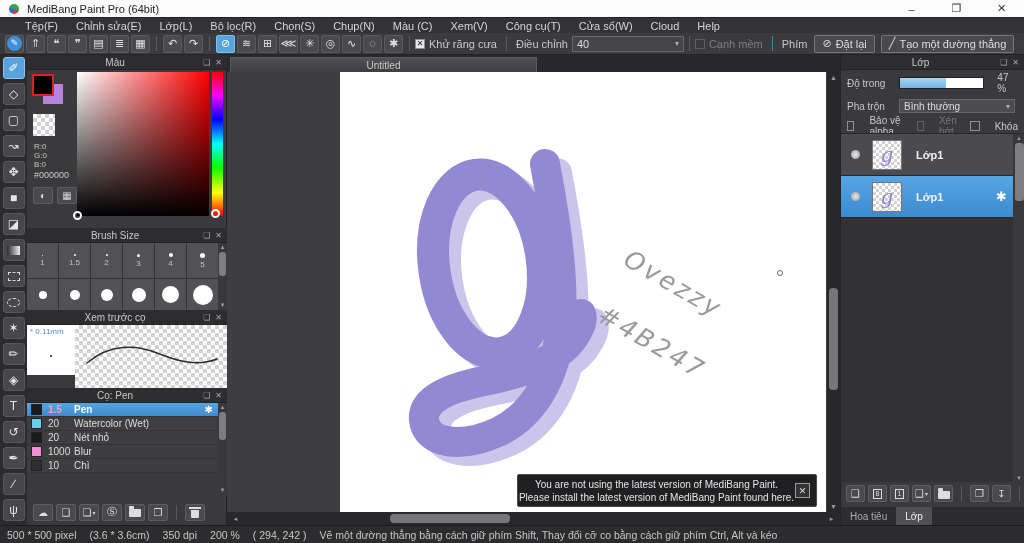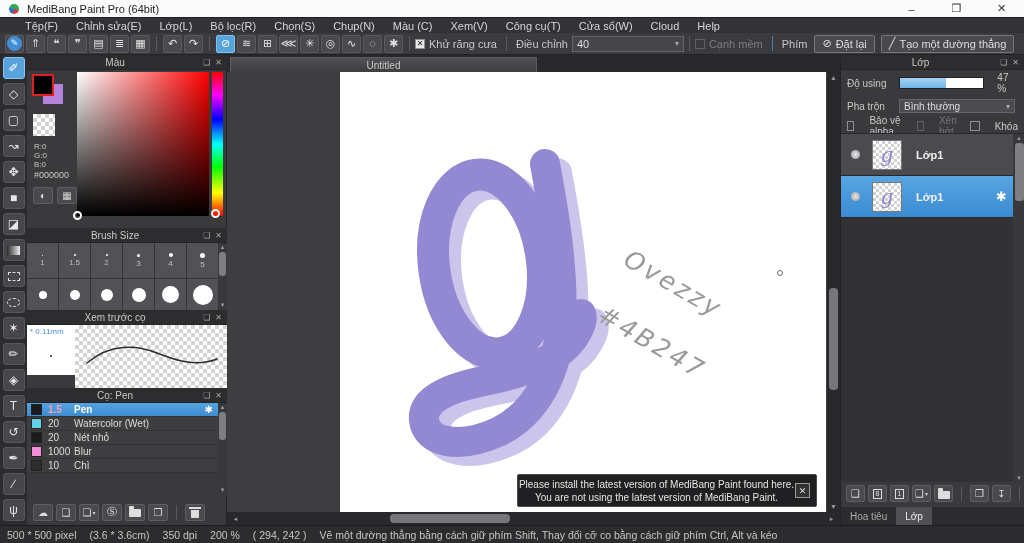--- a/index.html
+++ b/index.html
@@ -496,22 +496,22 @@
         <g>
           <ellipse cx="148" cy="192" rx="54" ry="90" transform="rotate(-8 148 192)" fill="none" stroke-width="32" stroke="#9289d2"></ellipse>
           <path d="M 205,92 C 214,140 224,200 221,248 C 218,300 196,342 158,360 C 118,378 86,370 84,348 C 82,328 108,316 144,309 C 192,300 224,284 237,260 C 242,251 243,246 241,242" fill="none" stroke-width="30" stroke-linecap="round" stroke-linejoin="round" stroke="#9289d2"></path>
         </g>
         <text transform="translate(282,192) rotate(30)" font-size="25" font-style="italic" letter-spacing="3" font-family="DejaVu Sans, sans-serif" fill="#9a9a9a">Ovezzy</text>
         <text transform="translate(256,248) rotate(30)" font-size="25" font-style="italic" letter-spacing="3" font-family="DejaVu Sans, sans-serif" fill="#9a9a9a">#4B247</text>
         <circle cx="440" cy="201" r="2.5" fill="none" stroke="#666" stroke-width="1"></circle>
       </svg>
       <div id="notify">
         <div id="notify-text">
+          <div>You are not using the latest version of MediBang Paint.</div>
           <div>Please install the latest version of MediBang Paint found here.</div>
-          <div>You are not using the latest version of MediBang Paint.</div>
         </div>
         <div id="notify-close">✕</div>
       </div>
       <div id="cv-vscroll">
         <span class="cv-sarr" style="top:2px;">▲</span>
         <div id="cv-vthumb"></div>
         <span class="cv-sarr" style="bottom:2px;">▼</span>
       </div>
     </div>
     <div id="cv-hscroll">
@@ -521,21 +521,21 @@
     </div>
   </div>
 
   <div id="rightpanel">
     <div class="pnl-title">
       <span class="cap">Lớp</span>
       <span class="pnl-ico">❏</span>
       <span class="pnl-ico">✕</span>
     </div>
     <div class="lp-row" style="height:26px;">
-      <span class="lp-label">Độ using</span>
+      <span class="lp-label">Độ trong</span>
       <div id="op-slider">
           <div id="op-fill"></div>
         </div>
       <span id="op-value">47 %</span>
     </div>
     <div class="lp-row" style="height:20px;">
       <span class="lp-label">Pha trộn</span>
       <div id="blend-select">
         <span>Bình thường</span>
         <span style="margin-left:auto; font-size:8px; color:#aaa;">▾</span>

